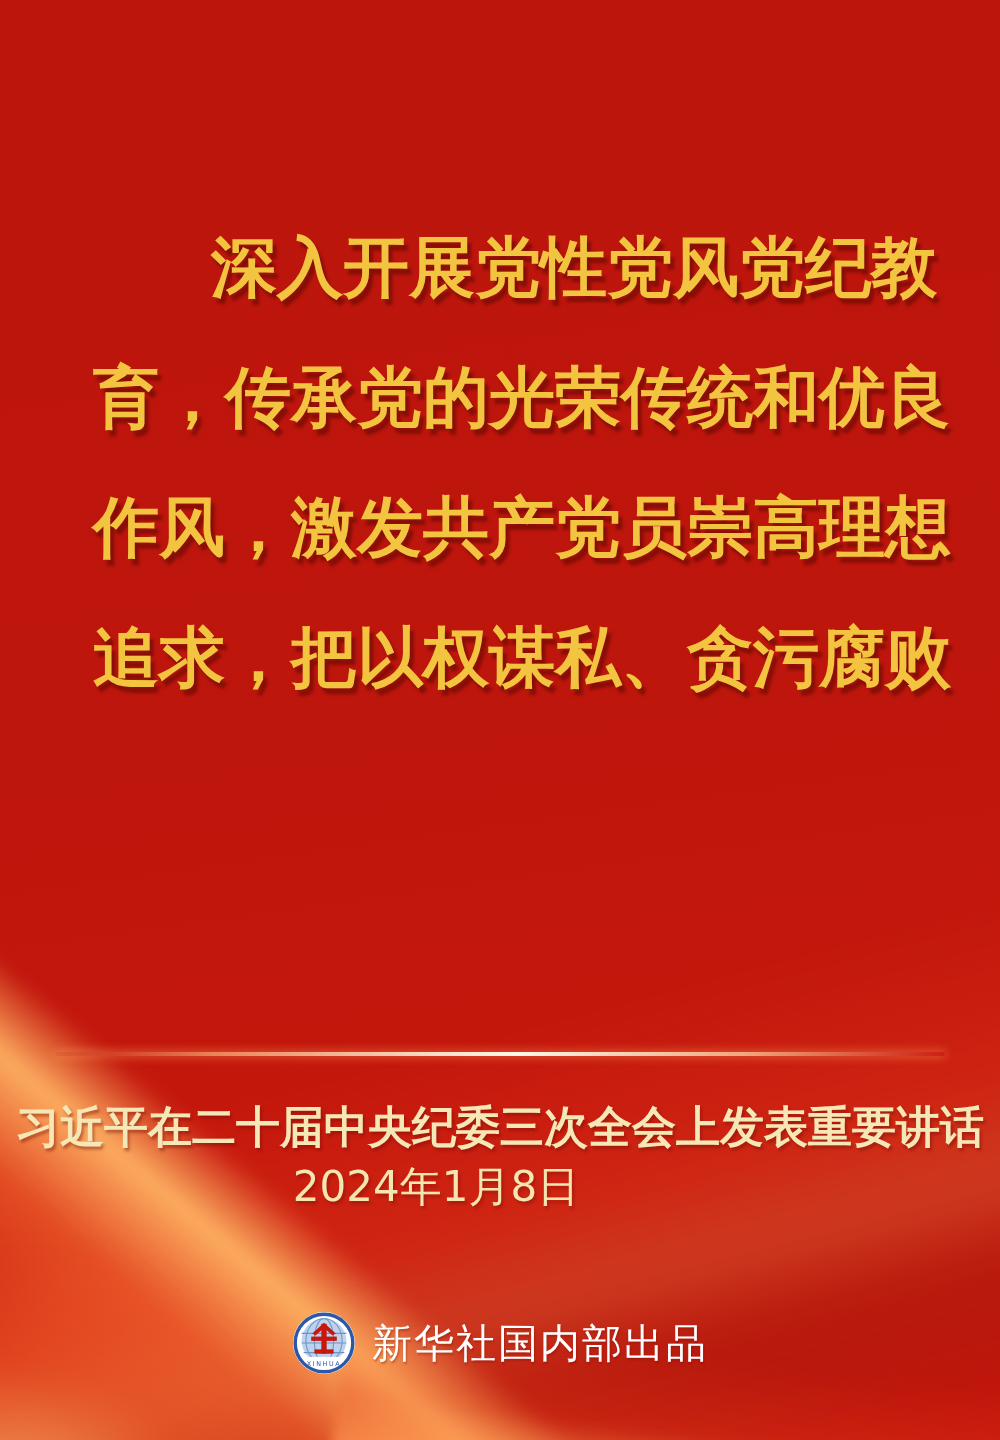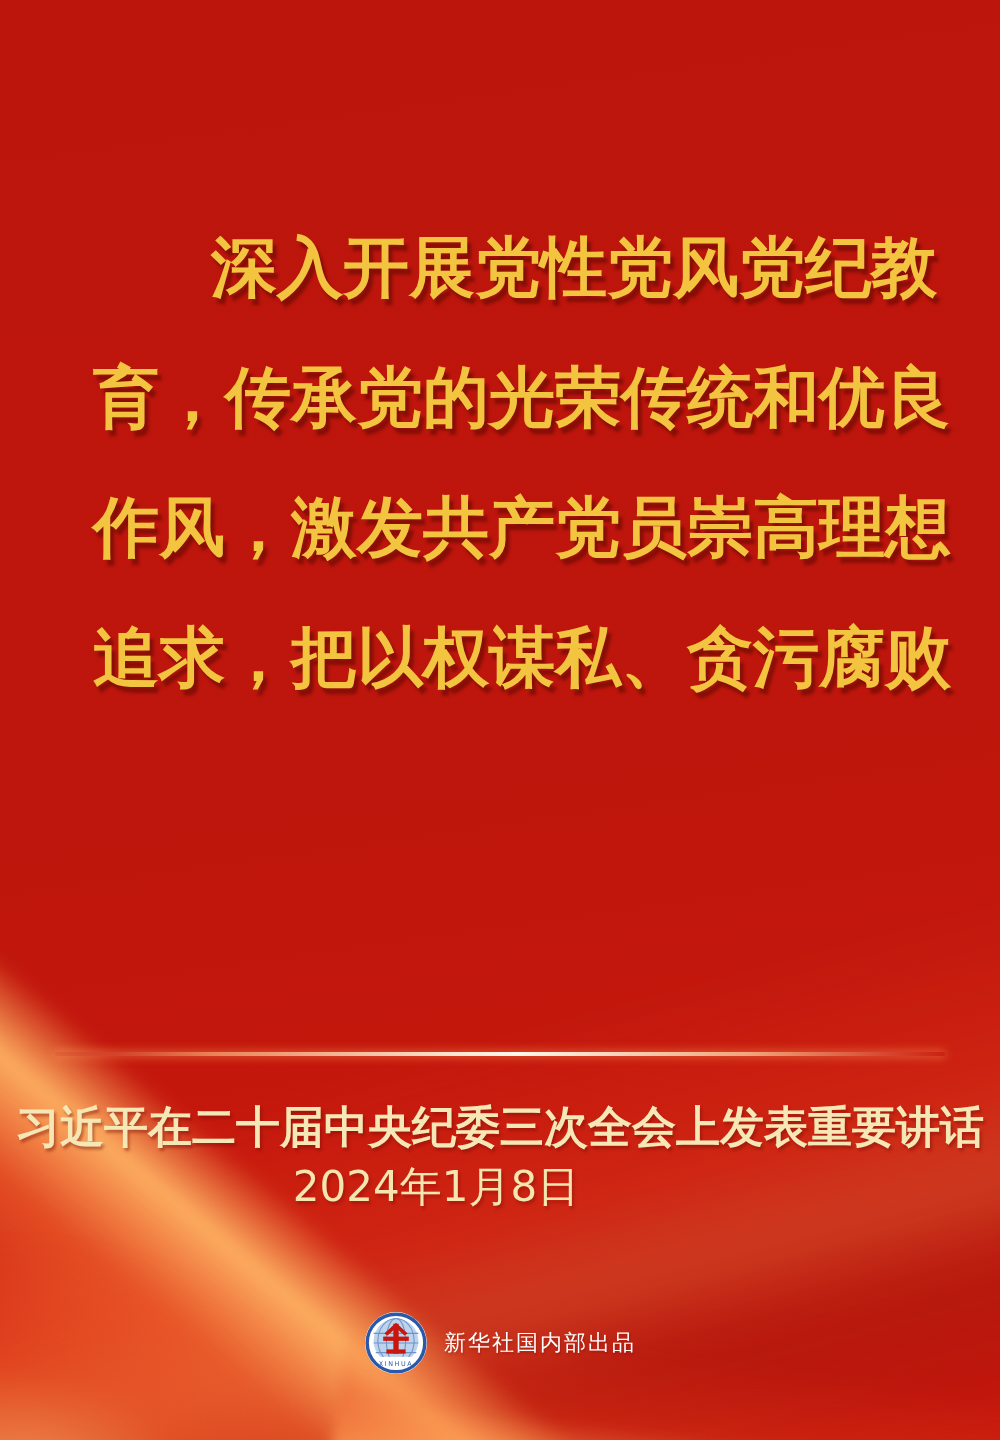--- a/index.html
+++ b/index.html
@@ -70,21 +70,21 @@
     text-align:center;font-size:42px;font-weight:normal;color:#F5E5AE;
     text-shadow:2px 3px 3px rgba(120,15,5,0.40);
   }
   
   .footer{
     position:absolute;left:0;top:1308px;width:1000px;height:70px;
     display:flex;align-items:center;justify-content:center;gap:16px;
   }
   .logo{width:64px;height:64px;flex:0 0 auto;}
   .publisher{
-    font-size:22px;color:#FFFFFF;letter-spacing:2px;font-weight:normal;
+    font-size:40px;color:#FFFFFF;letter-spacing:2px;font-weight:normal;
     text-shadow:1px 2px 2px rgba(120,15,5,0.35);
   }
 </style>
 </head>
 <body>
 
 <div class="poster">
 
   <div class="layer silk-sweep"></div>
   <div class="layer silk-shadow"></div>

